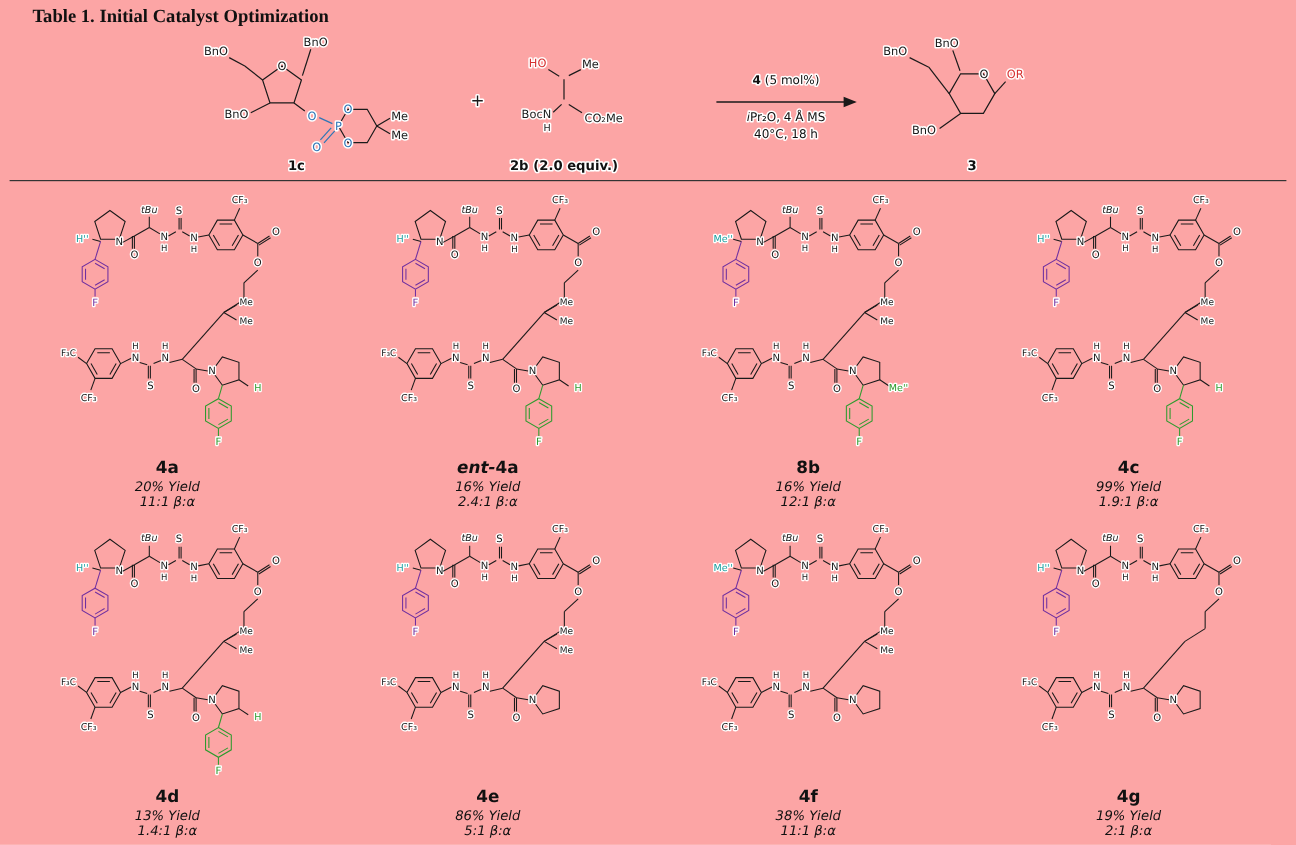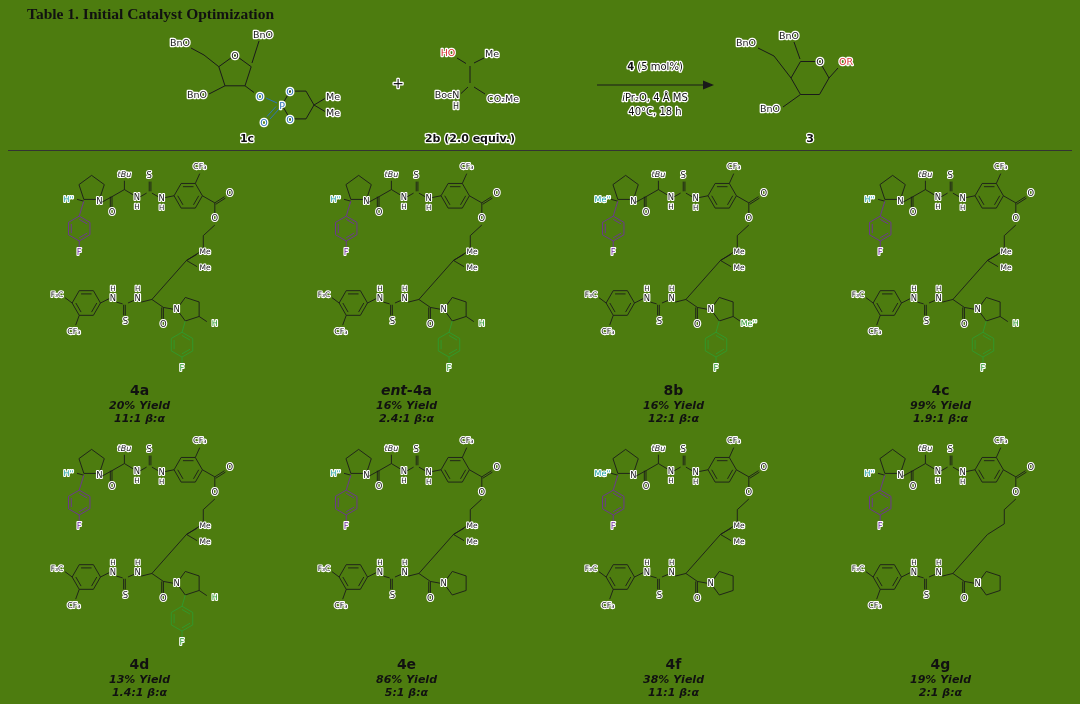--- a/index.html
+++ b/index.html
@@ -1,26 +1,26 @@
 <!DOCTYPE html>
 <html><head>
 <meta charset="utf-8">
 <style>
   html,body{margin:0;padding:0;}
   body{width:1080px;height:704px;background:#ffffff;font-family:"DejaVu Sans","Liberation Sans",sans-serif;}
-  .page{position:relative;width:1080px;height:704px;overflow:hidden;background:#4d7c0f;}
+  .page{position:relative;width:1080px;height:704px;overflow:hidden;background:#fca5a5;}
   .title{position:absolute;left:27px;top:5px;font-family:"Liberation Serif","DejaVu Serif",serif;font-weight:bold;font-size:15.5px;color:#111;}
   .scheme-svg{position:absolute;left:0;top:22px;}
   .divider{position:absolute;left:8px;top:150px;width:1064px;border-top:1px solid #333;}
   .grid{position:absolute;left:6px;top:155px;width:1068px;display:grid;grid-template-columns:repeat(4,1fr);row-gap:4px;}
   .cat-cell{display:flex;flex-direction:column;align-items:center;}
   .cat-svg{height:226px;display:block;}
   .cat-id{font-size:14px;font-weight:bold;color:#111;margin-top:1px;line-height:1.2;}
   .cat-id .ent{font-style:italic;}
-  .cat-sub{font-size:11px;font-style:italic;color:#111;line-height:1.2;font-weight:bold;}
+  .cat-sub{font-size:11px;font-style:italic;color:#111;line-height:1.2;}
   svg text{font-family:"DejaVu Sans","Liberation Sans",sans-serif;paint-order:stroke;stroke:#ffffff;stroke-width:2.5px;stroke-linejoin:round;}
   .at{font-size:9.5px;fill:#1a1a1a;text-anchor:middle;}
   .blue{fill:#2e75b6;}
   .red{fill:#d63333;}
   .lbl{font-size:11px;font-weight:bold;fill:#111;text-anchor:middle;}
   .cond{font-size:10px;fill:#111;text-anchor:middle;}
   .b{font-weight:bold;}
   .i{font-style:italic;}
   .plus{font-size:14px;}
 </style>

